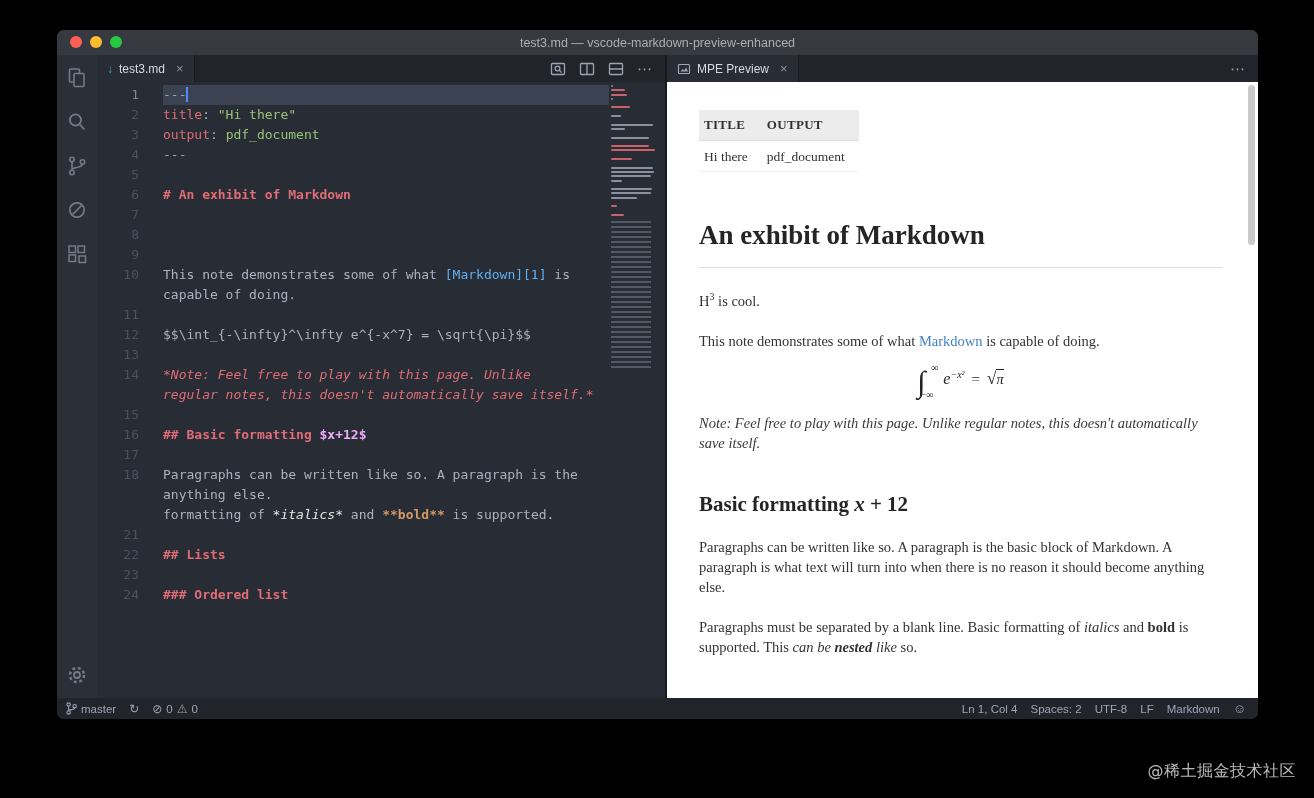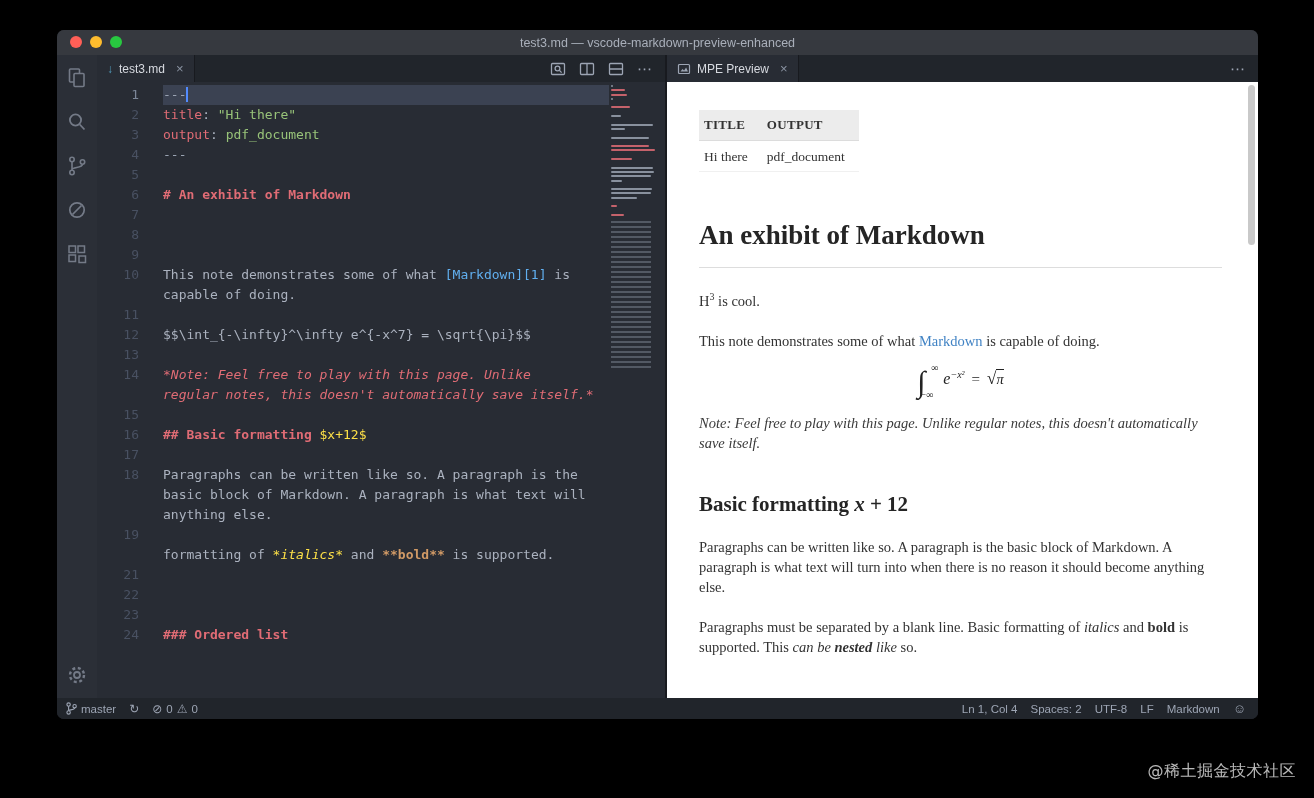--- a/index.html
+++ b/index.html
@@ -36,24 +36,24 @@
   .row.current{background:linear-gradient(90deg,rgba(0,0,0,0) 0,rgba(0,0,0,0) 66px,#3b4252 66px);}
   .ln{flex:0 0 66px;box-sizing:border-box;text-align:right;padding-right:24px;color:#495162;}
   .row.current .ln{color:#7d8799;}
   .codeline{flex:1;}
   .tk-p{color:#abb2bf;}
   .tk-meta{color:#9aa3b2;}
   .tk-key{color:#e06c75;}
   .tk-str{color:#98c379;}
   .tk-h{color:#e06c75;font-weight:bold;}
   .tk-em{color:#e06c75;font-style:italic;}
-  .tk-em2{color:#fde047;font-style:italic;}
+  .tk-em2{color:#e5e5e5;font-style:italic;}
   .tk-strong{color:#d19a66;font-weight:bold;}
   .tk-link{color:#61afef;}
-  .tk-hm{color:#fde047;font-weight:normal;}
+  .tk-hm{color:#f0abfc;font-weight:bold;}
   .cursor{display:inline-block;width:2px;height:15px;background:#528bff;vertical-align:middle;position:relative;top:-1px;}
 
   .minimap{position:absolute;top:3px;right:2px;width:52px;}
   .mm-bar{height:2px;margin-bottom:2.3px;border-radius:1px;opacity:.85;}
   .minimap::after{content:"";display:block;margin-top:5px;height:148px;width:40px;
     background:repeating-linear-gradient(to bottom,rgba(152,163,178,.38) 0 2px,rgba(0,0,0,0) 2px 5px);}
 
   
   .preview-group{flex:1;display:flex;flex-direction:column;border-left:2px solid #181a1f;min-width:0;}
   .preview-body{flex:1;background:#ffffff;position:relative;overflow:hidden;
@@ -201,26 +201,24 @@
               <div class="row"><span class="ln"></span><span class="codeline"><span class="tk-p">capable of doing.</span></span></div>
               <div class="row"><span class="ln">11</span><span class="codeline"></span></div>
               <div class="row"><span class="ln">12</span><span class="codeline"><span class="tk-p">$$\int_{-\infty}^\infty e^{-x^7} = \sqrt{\pi}$$</span></span></div>
               <div class="row"><span class="ln">13</span><span class="codeline"></span></div>
               <div class="row"><span class="ln">14</span><span class="codeline"><span class="tk-em">*Note: Feel free to play with this page. Unlike</span></span></div>
               <div class="row"><span class="ln"></span><span class="codeline"><span class="tk-em">regular notes, this doesn't automatically save itself.*</span></span></div>
               <div class="row"><span class="ln">15</span><span class="codeline"></span></div>
               <div class="row"><span class="ln">16</span><span class="codeline"><span class="tk-h">## Basic formatting </span><span class="tk-hm">$x+12$</span></span></div>
               <div class="row"><span class="ln">17</span><span class="codeline"></span></div>
               <div class="row"><span class="ln">18</span><span class="codeline"><span class="tk-p">Paragraphs can be written like so. A paragraph is the</span></span></div>
-              <div class="row"><span class="ln"></span><span class="codeline"><span class="tk-p">basic block of Markdown. A paragraph is what text will</span></span></div>
               <div class="row"><span class="ln"></span><span class="codeline"><span class="tk-p">anything else.</span></span></div>
-              <div class="row"><span class="ln">19</span><span class="codeline"></span></div>
               <div class="row"><span class="ln"></span><span class="codeline"><span class="tk-p">formatting of </span><span class="tk-em2">*italics*</span><span class="tk-p"> and </span><span class="tk-strong">**bold**</span><span class="tk-p"> is supported.</span></span></div>
               <div class="row"><span class="ln">21</span><span class="codeline"></span></div>
-              <div class="row"><span class="ln">22</span></div>
+              <div class="row"><span class="ln">22</span><span class="codeline"><span class="tk-h">## Lists</span></span></div>
               <div class="row"><span class="ln">23</span><span class="codeline"></span></div>
               <div class="row"><span class="ln">24</span><span class="codeline"><span class="tk-h">### Ordered list</span></span></div>
             </div>
           <div class="minimap">
             <div class="mm">
                 <div class="mm-bar" style="width: 2px; background: rgb(154, 163, 178);"></div>
                 <div class="mm-bar" style="width: 14px; background: rgb(224, 108, 117);"></div>
                 <div class="mm-bar" style="width: 16px; background: rgb(224, 108, 117);"></div>
                 <div class="mm-bar" style="width: 2px; background: rgb(154, 163, 178);"></div>
                 <div class="mm-bar" style="width: 0px; background: transparent;"></div>

